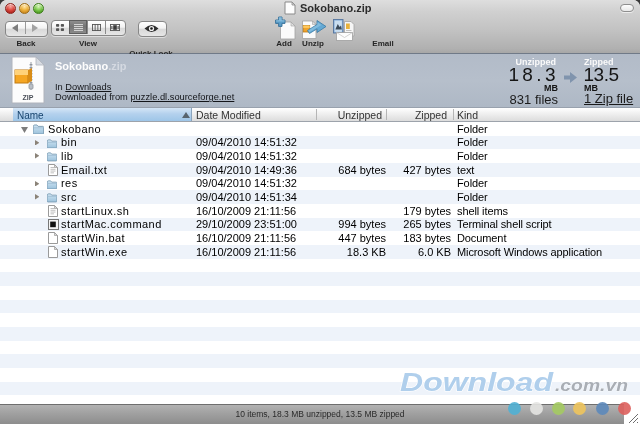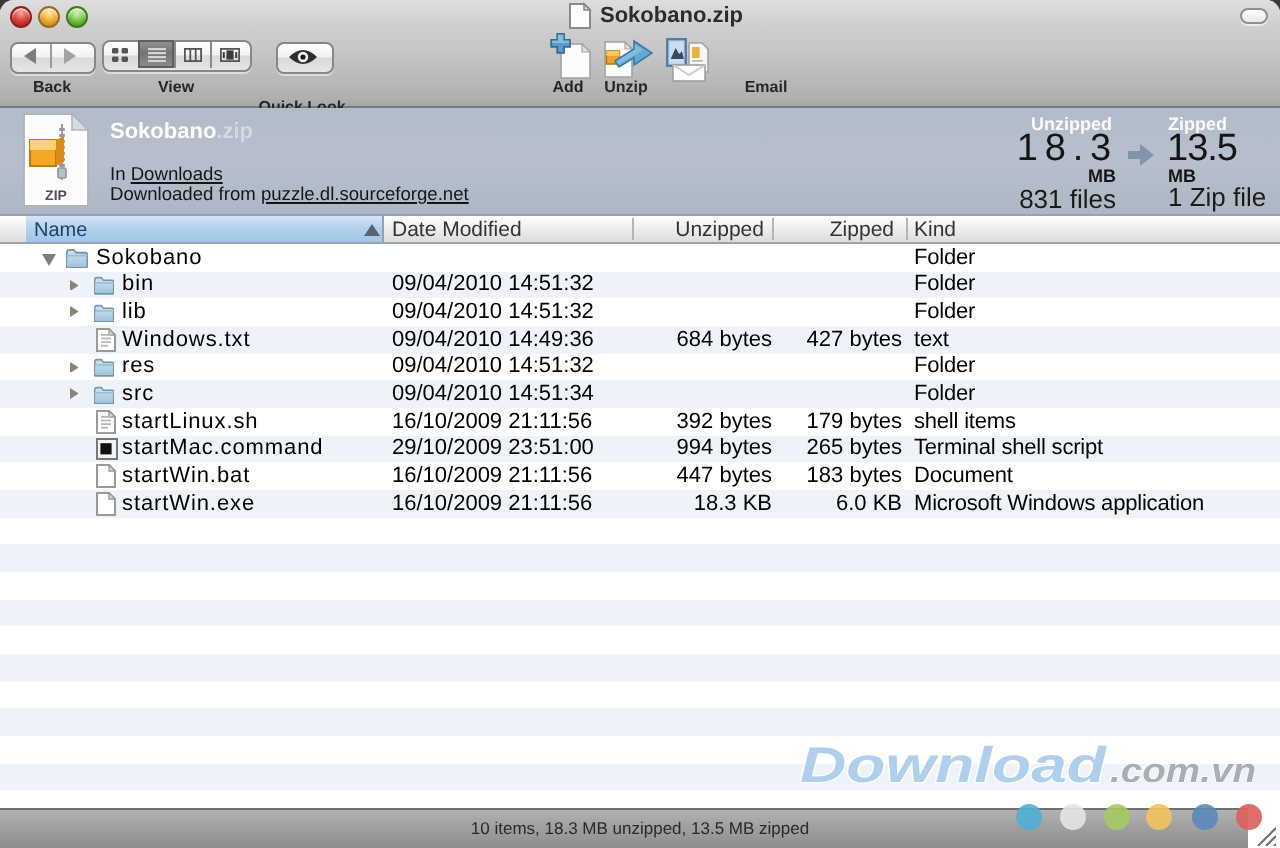--- a/index.html
+++ b/index.html
@@ -111,21 +111,21 @@
         <span class="abs" style="left:47.5px;top:1px;"><svg width="10" height="12" viewBox="0 0 10 12">
             <path d="M0.5 0.5 h6 l3 3 v8 h-9 z" fill="#fff" stroke="#9a9a9a" stroke-width="1"></path>
             <path d="M6.5 0.5 v3 h3 z" fill="#dcdcdc" stroke="#9a9a9a" stroke-width="0.7"></path>
             <g fill="#b9b9b9">
               <rect x="2.5" y="3" width="5" height="0.9"></rect>
               <rect x="2.5" y="4.8" width="5" height="0.9"></rect>
               <rect x="2.5" y="6.6" width="5" height="0.9"></rect>
               <rect x="2.5" y="8.4" width="3.5" height="0.9"></rect>
             </g>
           </svg></span>
-        <div class="cell rname" style="left:61px;">Windows.txt</div>
+        <div class="cell rname" style="left:61px;">Email.txt</div>
         <div class="cell rdate">09/04/2010 14:49:36</div>
         <div class="cell runz">684 bytes</div>
         <div class="cell rzip">427 bytes</div>
         <div class="cell rkind">text</div>
       </div>
       <div class="abs row" style="top:176.68px;">
         <svg class="abs" style="left:34.5px;top:4px;" width="4.5" height="5.5" viewBox="0 0 5 7" preserveAspectRatio="none">
           <path d="M0 0 v7 l5 -3.5 z" fill="#8b8378"></path>
         </svg>
         <span class="abs" style="left:47px;top:2.5px;"><svg width="10.2" height="9.4" viewBox="0 0 14 11" preserveAspectRatio="none">
@@ -166,21 +166,20 @@
             <path d="M6.5 0.5 v3 h3 z" fill="#dcdcdc" stroke="#9a9a9a" stroke-width="0.7"></path>
             <g fill="#b9b9b9">
               <rect x="2.5" y="3" width="5" height="0.9"></rect>
               <rect x="2.5" y="4.8" width="5" height="0.9"></rect>
               <rect x="2.5" y="6.6" width="5" height="0.9"></rect>
               <rect x="2.5" y="8.4" width="3.5" height="0.9"></rect>
             </g>
           </svg></span>
         <div class="cell rname" style="left:61px;">startLinux.sh</div>
         <div class="cell rdate">16/10/2009 21:11:56</div>
-        <div class="cell runz">392 bytes</div>
         <div class="cell rzip">179 bytes</div>
         <div class="cell rkind">shell items</div>
       </div>
       <div class="abs row alt" style="top:217.69px;">
         <span class="abs" style="left:47.5px;top:1px;"><svg width="11" height="11" viewBox="0 0 11 11">
             <rect x="0.5" y="0.5" width="10" height="10" fill="#f4f4f4" stroke="#777" stroke-width="1"></rect>
             <rect x="2.2" y="2.6" width="5.6" height="5.6" fill="#111"></rect>
           </svg></span>
         <div class="cell rname" style="left:61px;">startMac.command</div>
         <div class="cell rdate">29/10/2009 23:51:00</div>
@@ -344,21 +343,21 @@
   <div class="abs sm-w" style="left:456px;top:57px;width:100px;text-align:right;">Unzipped</div>
   <div class="abs big" style="left:459px;top:64px;width:100px;text-align:right;letter-spacing:3.4px;">18.3</div>
   <div class="abs mb" style="left:458px;top:83px;width:100px;text-align:right;">MB</div>
   <div class="abs sm-d" style="left:458px;top:92px;width:100px;text-align:right;">831 files</div>
   <svg class="abs" style="left:564px;top:72px;" width="13" height="11" viewBox="0 0 13 11">
       <path d="M0 3.5 h6 v-3.5 l7 5.5 l-7 5.5 v-3.5 h-6 z" fill="#8094ad"></path>
     </svg>
   <div class="abs sm-w" style="left:584px;top:57px;">Zipped</div>
   <div class="abs big" style="left:583.5px;top:64px;letter-spacing:-0.5px;">13.5</div>
   <div class="abs mb" style="left:584px;top:83px;">MB</div>
-  <div class="abs sm-d" style="left:584px;top:91px;">1 Zip file</div>
+  <div class="abs sm-d" style="left:584px;top:91px;text-decoration:underline;">1 Zip file</div>
 
   <div class="abs hdr">
     <div class="blue"></div>
     <div class="hc" style="left:17px;color:#17446e;font-size:10px;top:1.5px;text-align:center;">Name</div>
     <svg class="abs" style="left:182px;top:4px;" width="8" height="6" viewBox="0 0 8 6">
         <path d="M4 0 L8 6 L0 6 z" fill="#58646e"></path>
       </svg>
     <div class="hc" style="left:196px;">Date Modified</div>
     <div class="hsep" style="left:316px;"></div>
     <div class="hc" style="left:316px;width:66px;text-align:right;">Unzipped</div>

